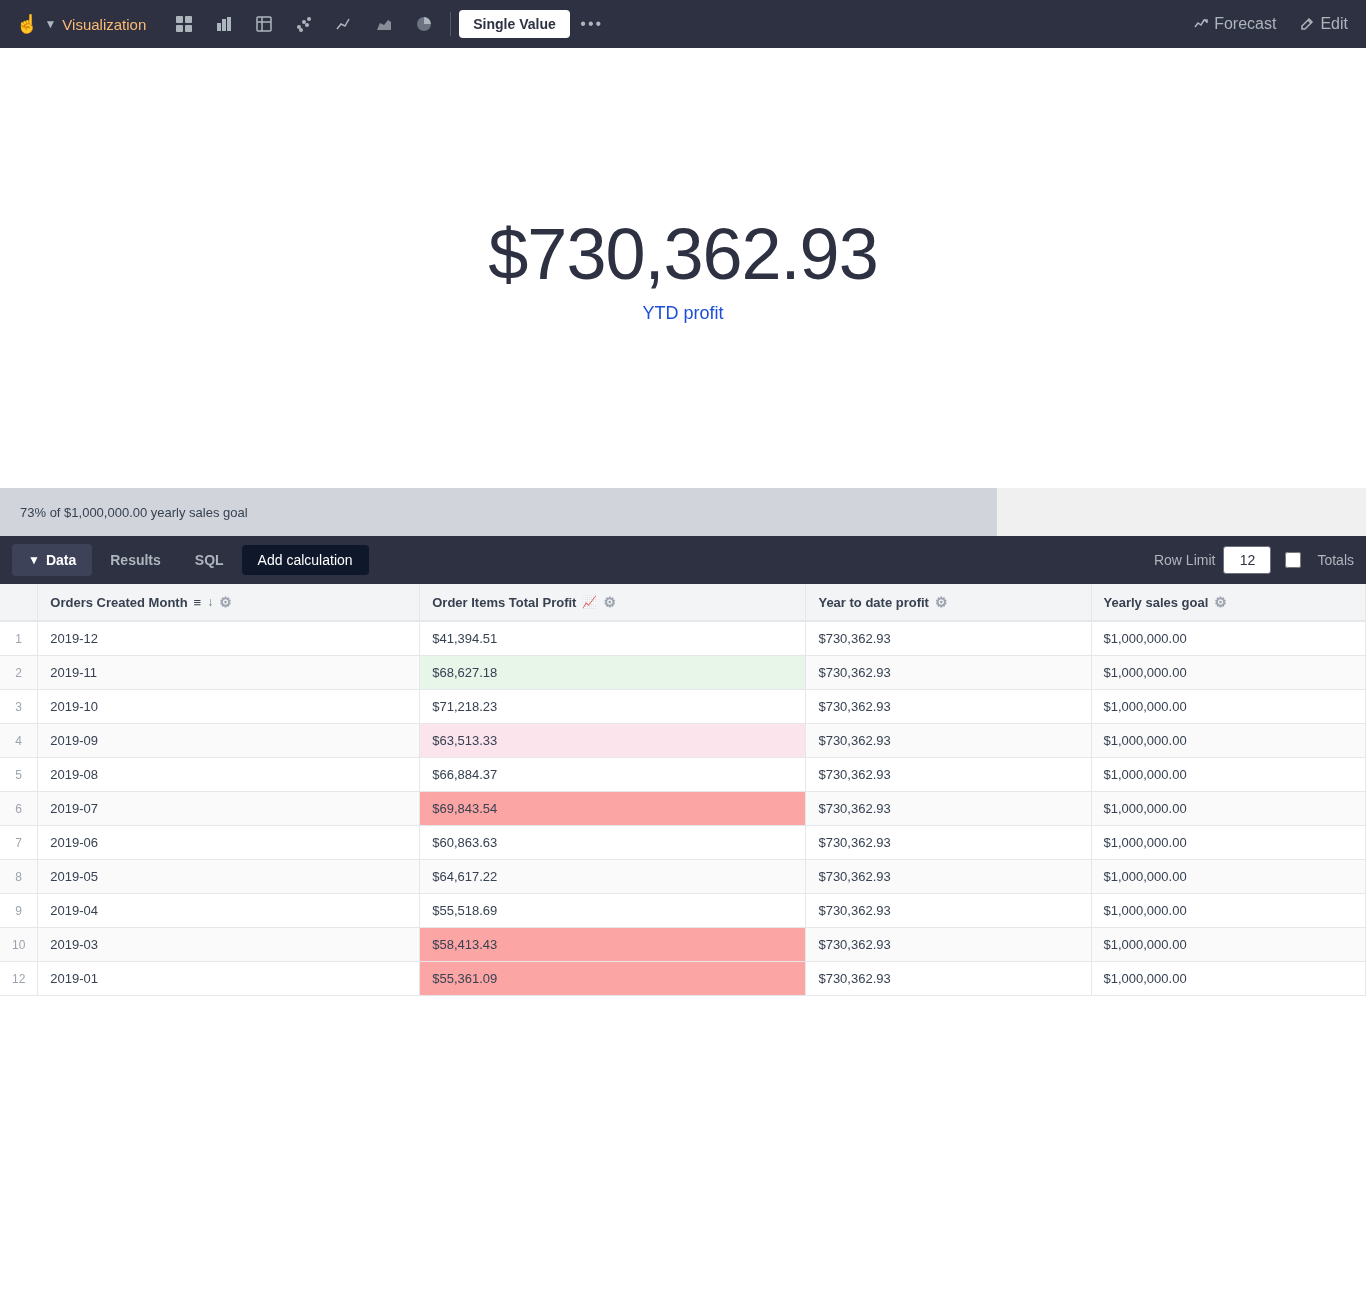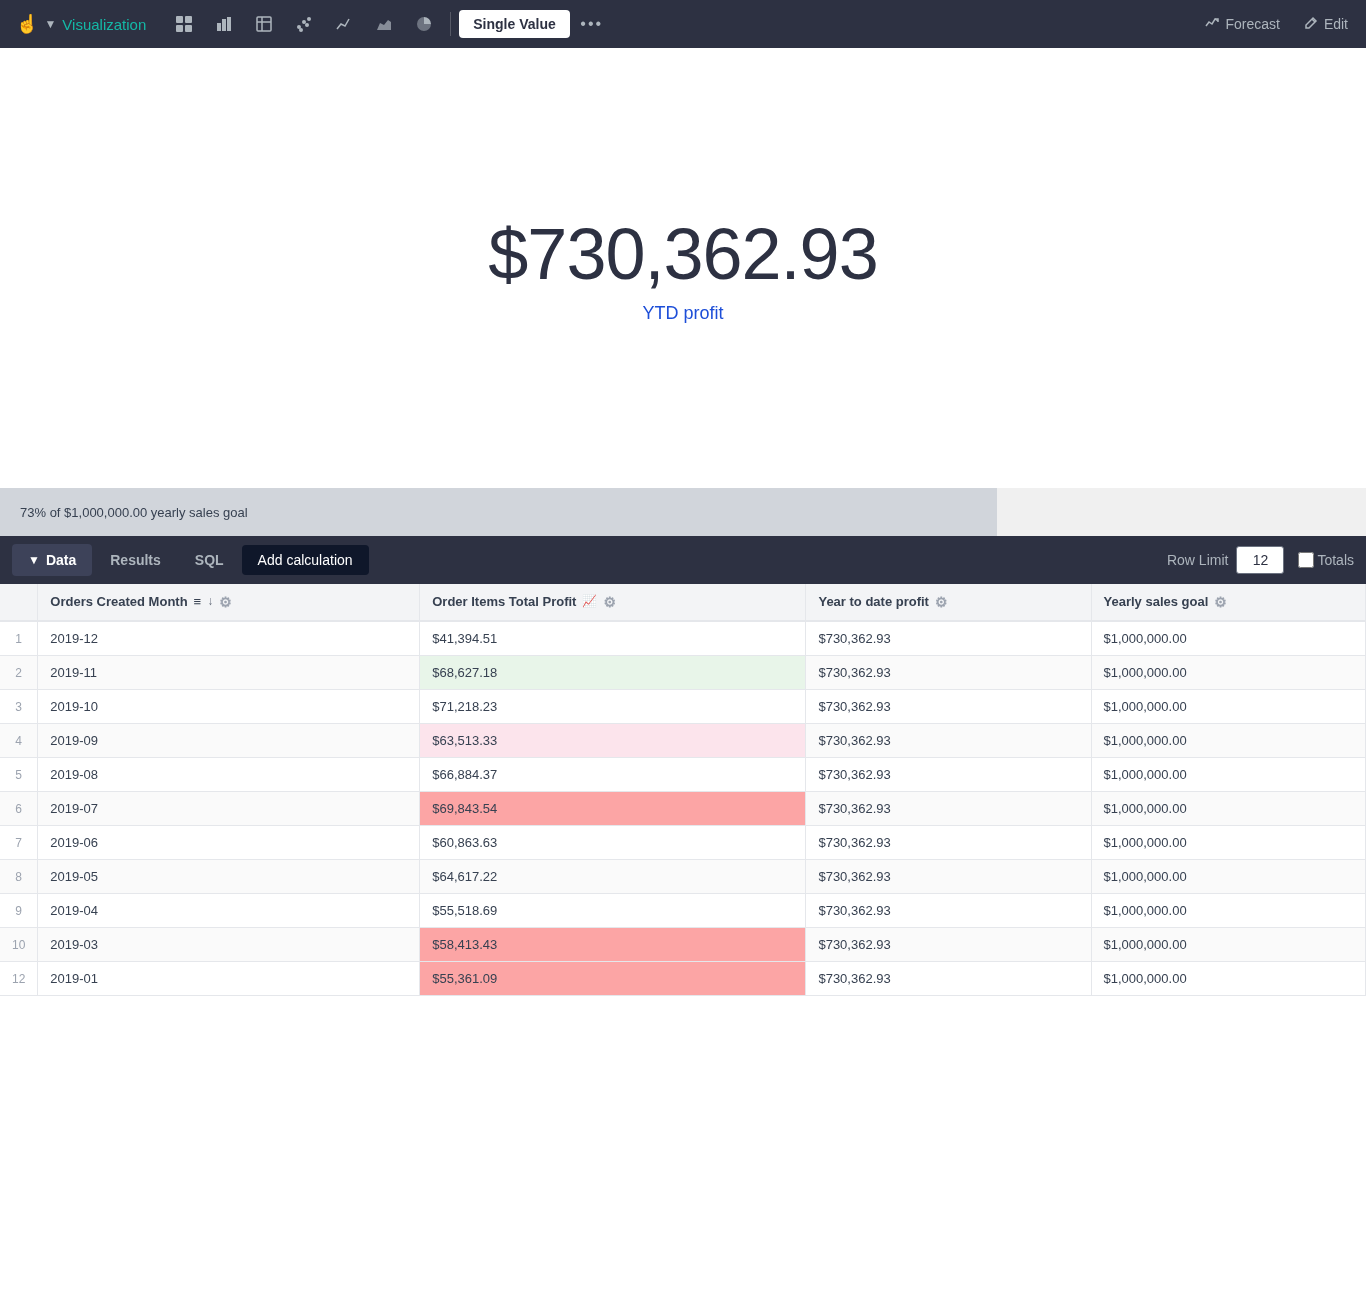--- a/index.html
+++ b/index.html
@@ -37,26 +37,26 @@
       border: none;
     }
     .toolbar-icon-btn.active {
       background: #fff;
       color: #2d3142;
     }
     .toolbar-divider { width: 1px; height: 24px; background: rgba(255,255,255,0.2); margin: 0 4px; }
     .toolbar-spacer { flex: 1; }
     .toolbar-text-btn {
       display: flex;
-      align-items: flex-start;
+      align-items: center;
       gap: 6px;
       color: #adb5bd;
       background: transparent;
       border: none;
-      font-size: 14px;
+      font-size: 16px;
       cursor: pointer;
       padding: 6px 10px;
       border-radius: 4px;
     }
 
     
     .viz-area {
       background: #fff;
       display: flex;
       flex-direction: column;
@@ -139,21 +139,21 @@
       background: #fff;
       border: 1px solid #6b7280;
       border-radius: 3px;
       text-align: center;
       font-size: 14px;
       color: #2d3142;
     }
     .totals-checkbox-wrap {
       display: flex;
       align-items: center;
-      gap: 3px;
+      gap: 16px;
       color: #adb5bd;
       font-size: 14px;
       margin-left: 12px;
     }
     .totals-checkbox {
       width: 16px;
       height: 16px;
       accent-color: #5b6aaa;
     }
 
@@ -179,20 +179,21 @@
       white-space: nowrap;
       border-right: 1px solid #e5e7eb;
     }
     thead th:first-child {
       width: 36px;
       text-align: center;
       color: #9ca3af;
     }
     thead th .th-content {
       display: flex;
+      align-items: center;
       gap: 6px;
     }
     .gear-icon {
       color: #9ca3af;
       cursor: pointer;
       font-size: 14px;
     }
     .sort-icon { color: #6b7280; font-size: 12px; }
     tbody tr {
       border-bottom: 1px solid #e5e7eb;
@@ -228,21 +229,21 @@
       cursor: pointer;
     }
   </style>
 </head>
 <body>
 
 <div class="toolbar">
   <div class="toolbar-brand">
     <span style="font-size:18px; color:#fff;">☝</span>
     <span style="color:#adb5bd; font-size:12px;">▼</span>
-    <span style="color:#14b8a6;">Visualization</span>
+    <span style="color:#fdba74;">Visualization</span>
   </div>
 
   <button class="toolbar-icon-btn" title="Table">
     <svg width="18" height="18" viewBox="0 0 18 18" fill="currentColor">
         <rect x="1" y="1" width="7" height="7" rx="1"></rect>
         <rect x="10" y="1" width="7" height="7" rx="1"></rect>
         <rect x="1" y="10" width="7" height="7" rx="1"></rect>
         <rect x="10" y="10" width="7" height="7" rx="1"></rect>
       </svg>
   </button>

